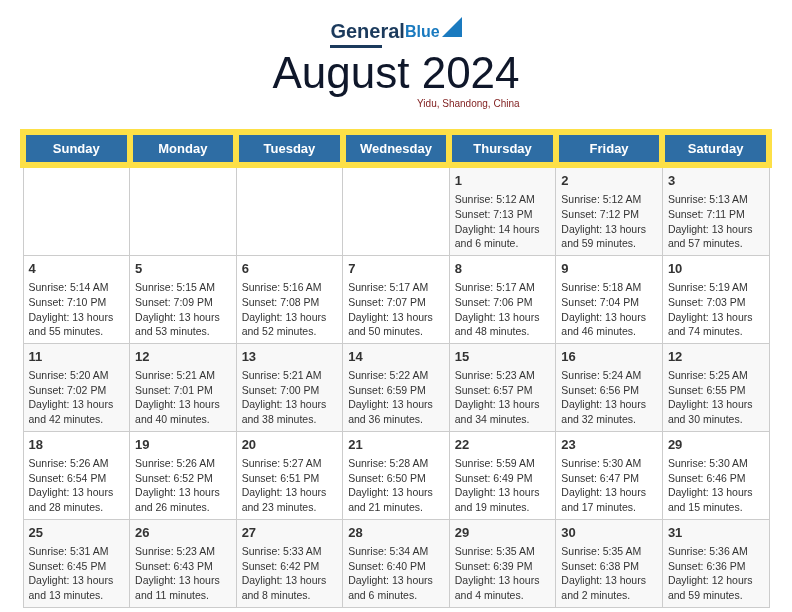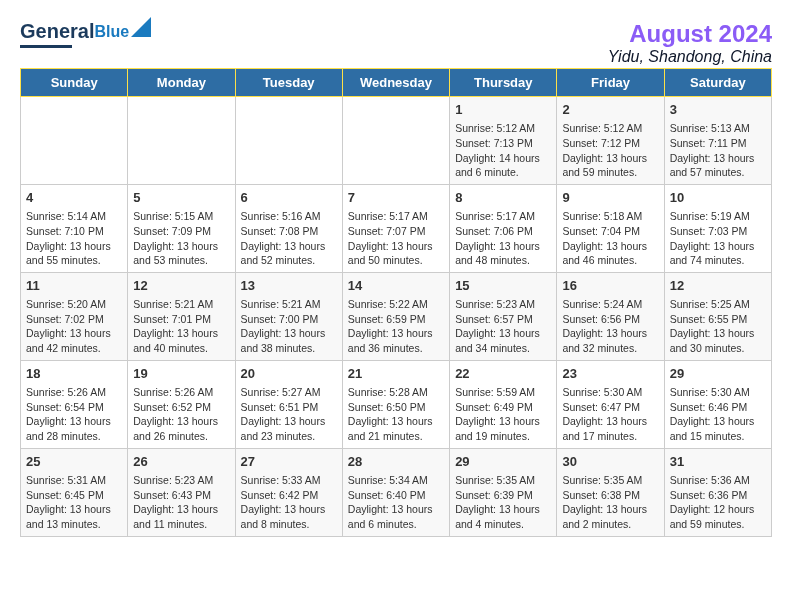--- a/index.html
+++ b/index.html
@@ -6,52 +6,52 @@
     body {
       font-family: Arial, sans-serif;
       background: #fff;
       width: 792px;
       min-height: 612px;
       padding: 20px;
     }
     .header {
       display: flex;
       justify-content: space-between;
-      align-items: flex-start;
-      margin-bottom: 2px;
+      align-items: center;
+      margin-bottom: 20px;
+      flex-direction: column;
     }
     .title-block {
       text-align: right;
     }
     .title-block h1 {
-      font-size: 24px;
-      color: #8b5cf6;
-      font-weight: bold;
-    }
-    .title-block h2 {
-      font-size: 16px;
+      font-size: 44px;
       color: #0f172a;
       font-weight: normal;
-      font-style: italic;
+    }
+    .title-block h2 {
+      font-size: 10px;
+      color: #7f1d1d;
+      font-weight: normal;
     }
     table {
       width: 100%;
       border-collapse: collapse;
       table-layout: fixed;
     }
     thead tr {
       background: #2e6da4;
       color: white;
     }
     thead th {
       padding: 6px 4px;
       text-align: center;
       font-size: 13px;
       font-weight: bold;
-      border: 1px solid #fde047;
+      border: 6px solid #fde047;
     }
     tbody tr {
       vertical-align: top;
     }
     tbody td {
       border: 1px solid #ccc;
       padding: 4px 5px;
       font-size: 10.5px;
       line-height: 1.4;
       min-height: 80px;

